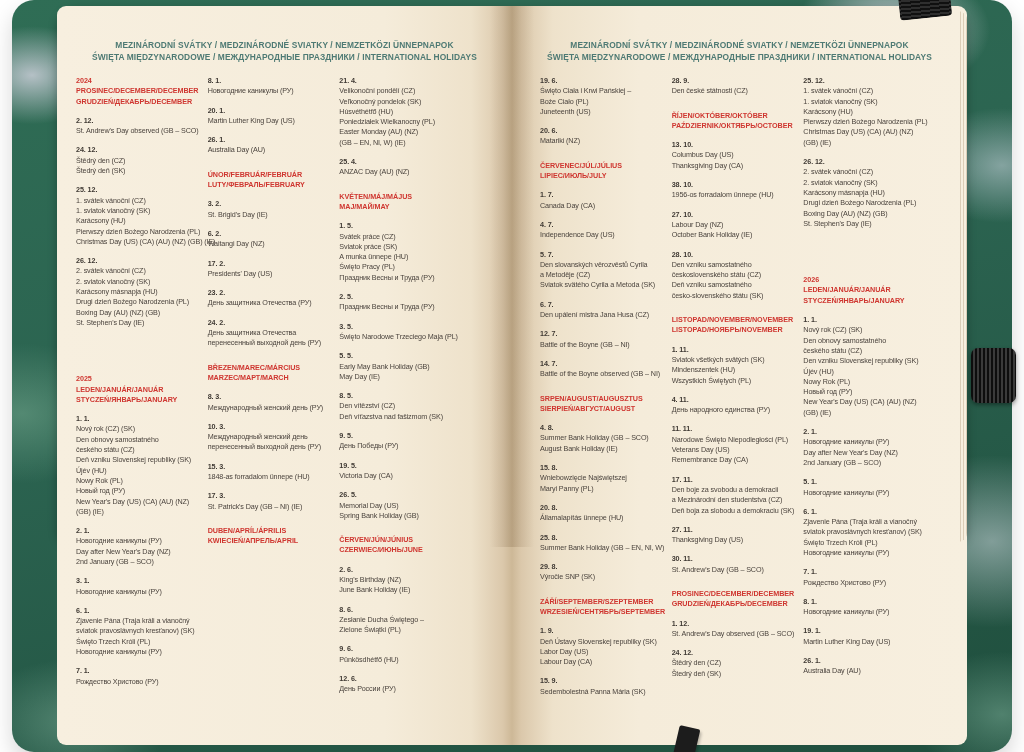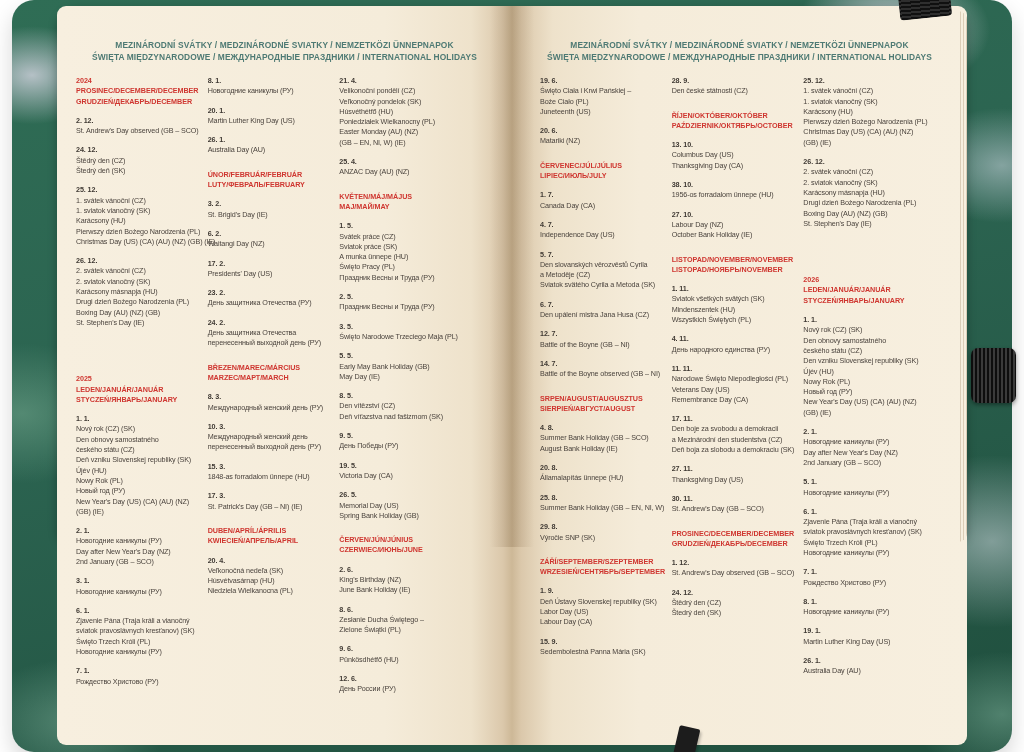--- a/index.html
+++ b/index.html
@@ -193,26 +193,20 @@
               <div class="line">1848-as forradalom ünnepe (HU)</div>
             </div>
             <div class="block entry">
               <div class="date">17. 3.</div>
               <div class="line">St. Patrick's Day (GB – NI) (IE)</div>
             </div>
             <div class="block month">
               <div class="line">DUBEN/APRÍL/ÁPRILIS</div>
               <div class="line">KWIECIEŃ/АПРЕЛЬ/APRIL</div>
             </div>
-            <div class="block entry">
-              <div class="date">20. 4.</div>
-              <div class="line">Veľkonočná nedeľa (SK)</div>
-              <div class="line">Húsvétvasárnap (HU)</div>
-              <div class="line">Niedziela Wielkanocna (PL)</div>
-            </div>
           </div>
         <div class="col">
             <div class="block entry">
               <div class="date">21. 4.</div>
               <div class="line">Velikonoční pondělí (CZ)</div>
               <div class="line">Veľkonočný pondelok (SK)</div>
               <div class="line">Húsvéthétfő (HU)</div>
               <div class="line">Poniedziałek Wielkanocny (PL)</div>
               <div class="line">Easter Monday (AU) (NZ)</div>
               <div class="line">(GB – EN, NI, W) (IE)</div>
@@ -339,20 +333,25 @@
             <div class="block month">
               <div class="line">SRPEN/AUGUST/AUGUSZTUS</div>
               <div class="line">SIERPIEŃ/АВГУСТ/AUGUST</div>
             </div>
             <div class="block entry">
               <div class="date">4. 8.</div>
               <div class="line">Summer Bank Holiday (GB – SCO)</div>
               <div class="line">August Bank Holiday (IE)</div>
             </div>
             <div class="block entry">
+              <div class="date">15. 8.</div>
+              <div class="line">Wniebowzięcie Najświętszej</div>
+              <div class="line">Maryi Panny (PL)</div>
+            </div>
+            <div class="block entry">
               <div class="date">20. 8.</div>
               <div class="line">Államalapítás ünnepe (HU)</div>
             </div>
             <div class="block entry">
               <div class="date">25. 8.</div>
               <div class="line">Summer Bank Holiday (GB – EN, NI, W)</div>
             </div>
             <div class="block entry">
               <div class="date">29. 8.</div>
               <div class="line">Výročie SNP (SK)</div>
@@ -387,20 +386,27 @@
               <div class="line">Thanksgiving Day (CA)</div>
             </div>
             <div class="block entry">
               <div class="date">38. 10.</div>
               <div class="line">1956-os forradalom ünnepe (HU)</div>
             </div>
             <div class="block entry">
               <div class="date">27. 10.</div>
               <div class="line">Labour Day (NZ)</div>
               <div class="line">October Bank Holiday (IE)</div>
+            </div>
+            <div class="block entry">
+              <div class="date">28. 10.</div>
+              <div class="line">Den vzniku samostatného</div>
+              <div class="line">československého státu (CZ)</div>
+              <div class="line">Deň vzniku samostatného</div>
+              <div class="line">česko-slovenského štátu (SK)</div>
             </div>
             <div class="block month">
               <div class="line">LISTOPAD/NOVEMBER/NOVEMBER</div>
               <div class="line">LISTOPAD/НОЯБРЬ/NOVEMBER</div>
             </div>
             <div class="block entry">
               <div class="date">1. 11.</div>
               <div class="line">Sviatok všetkých svätých (SK)</div>
               <div class="line">Mindenszentek (HU)</div>
               <div class="line">Wszystkich Świętych (PL)</div>

